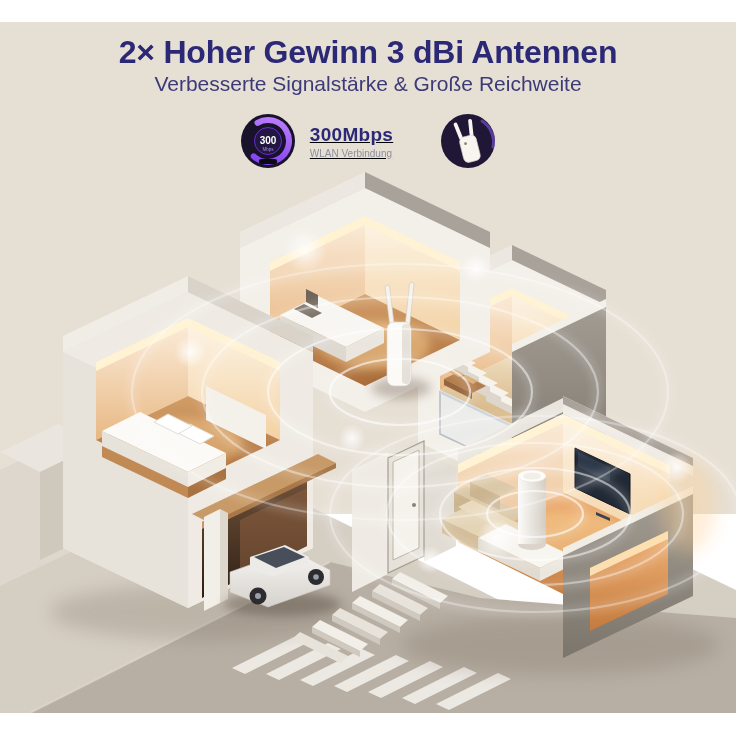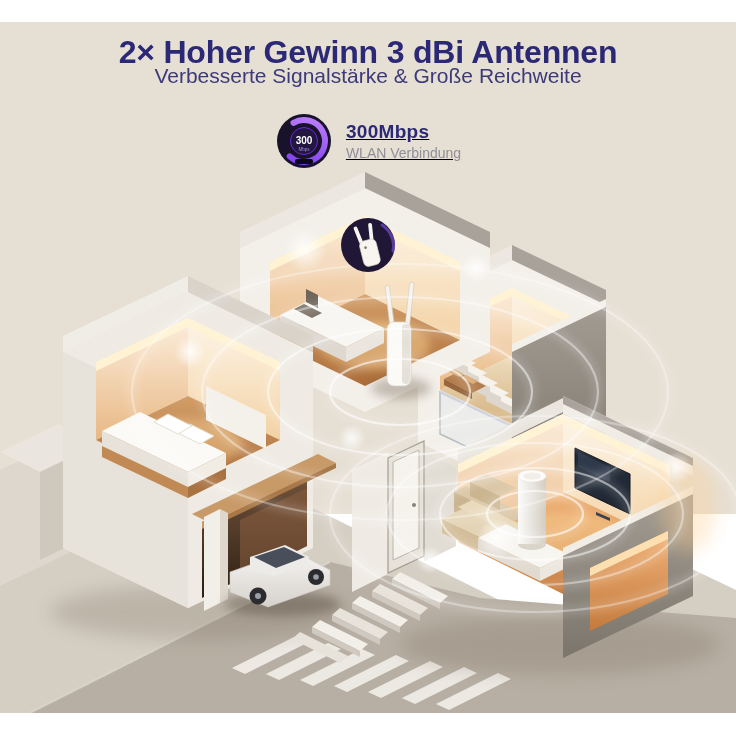--- a/index.html
+++ b/index.html
@@ -2,28 +2,28 @@
 <html><head>
 <meta charset="utf-8">
 <style>
   html,body{margin:0;padding:0;background:#ffffff;}
   .canvas{position:relative;width:736px;height:736px;background:#ffffff;overflow:hidden;
           font-family:"Liberation Sans","DejaVu Sans",sans-serif;}
   .stage{position:absolute;top:22px;left:0;width:736px;height:492px;background:#e6dfd4;}
   .scene{position:absolute;top:0;left:0;}
   .title{position:absolute;top:12px;left:0;width:100%;text-align:center;
          font-size:32px;font-weight:bold;color:#2b2876;letter-spacing:-0.2px;z-index:5;}
-  .subtitle{position:absolute;top:42px;left:0;width:100%;text-align:center;
+  .subtitle{position:absolute;top:50px;left:0;width:100%;text-align:center;
             font-size:21px;font-weight:500;color:#3d3a78;z-index:5;}
   .features{position:absolute;top:90px;left:0;width:100%;display:flex;justify-content:center;
-            gap:46px;align-items:center;z-index:5;flex-direction:column;}
+            gap:46px;align-items:center;z-index:5;}
   .feature{display:flex;align-items:center;gap:13px;}
   .f-text{display:flex;flex-direction:column;text-decoration:underline;}
   .f-title{font-size:19px;font-weight:bold;color:#2b2876;letter-spacing:.3px;}
-  .f-sub{font-size:14px;color:#8f8e9a;margin-top:2px;}
+  .f-sub{font-size:10px;color:#8f8e9a;margin-top:2px;}
 </style>
 </head>
 <body>
 
 <div class="canvas">
   <div class="stage">
 
     <svg class="scene" width="736" height="691" viewBox="0 22 736 691" xmlns="http://www.w3.org/2000/svg">
       <defs>
         <linearGradient id="gWarmL" x1="0" y1="0" x2="0" y2="1">

